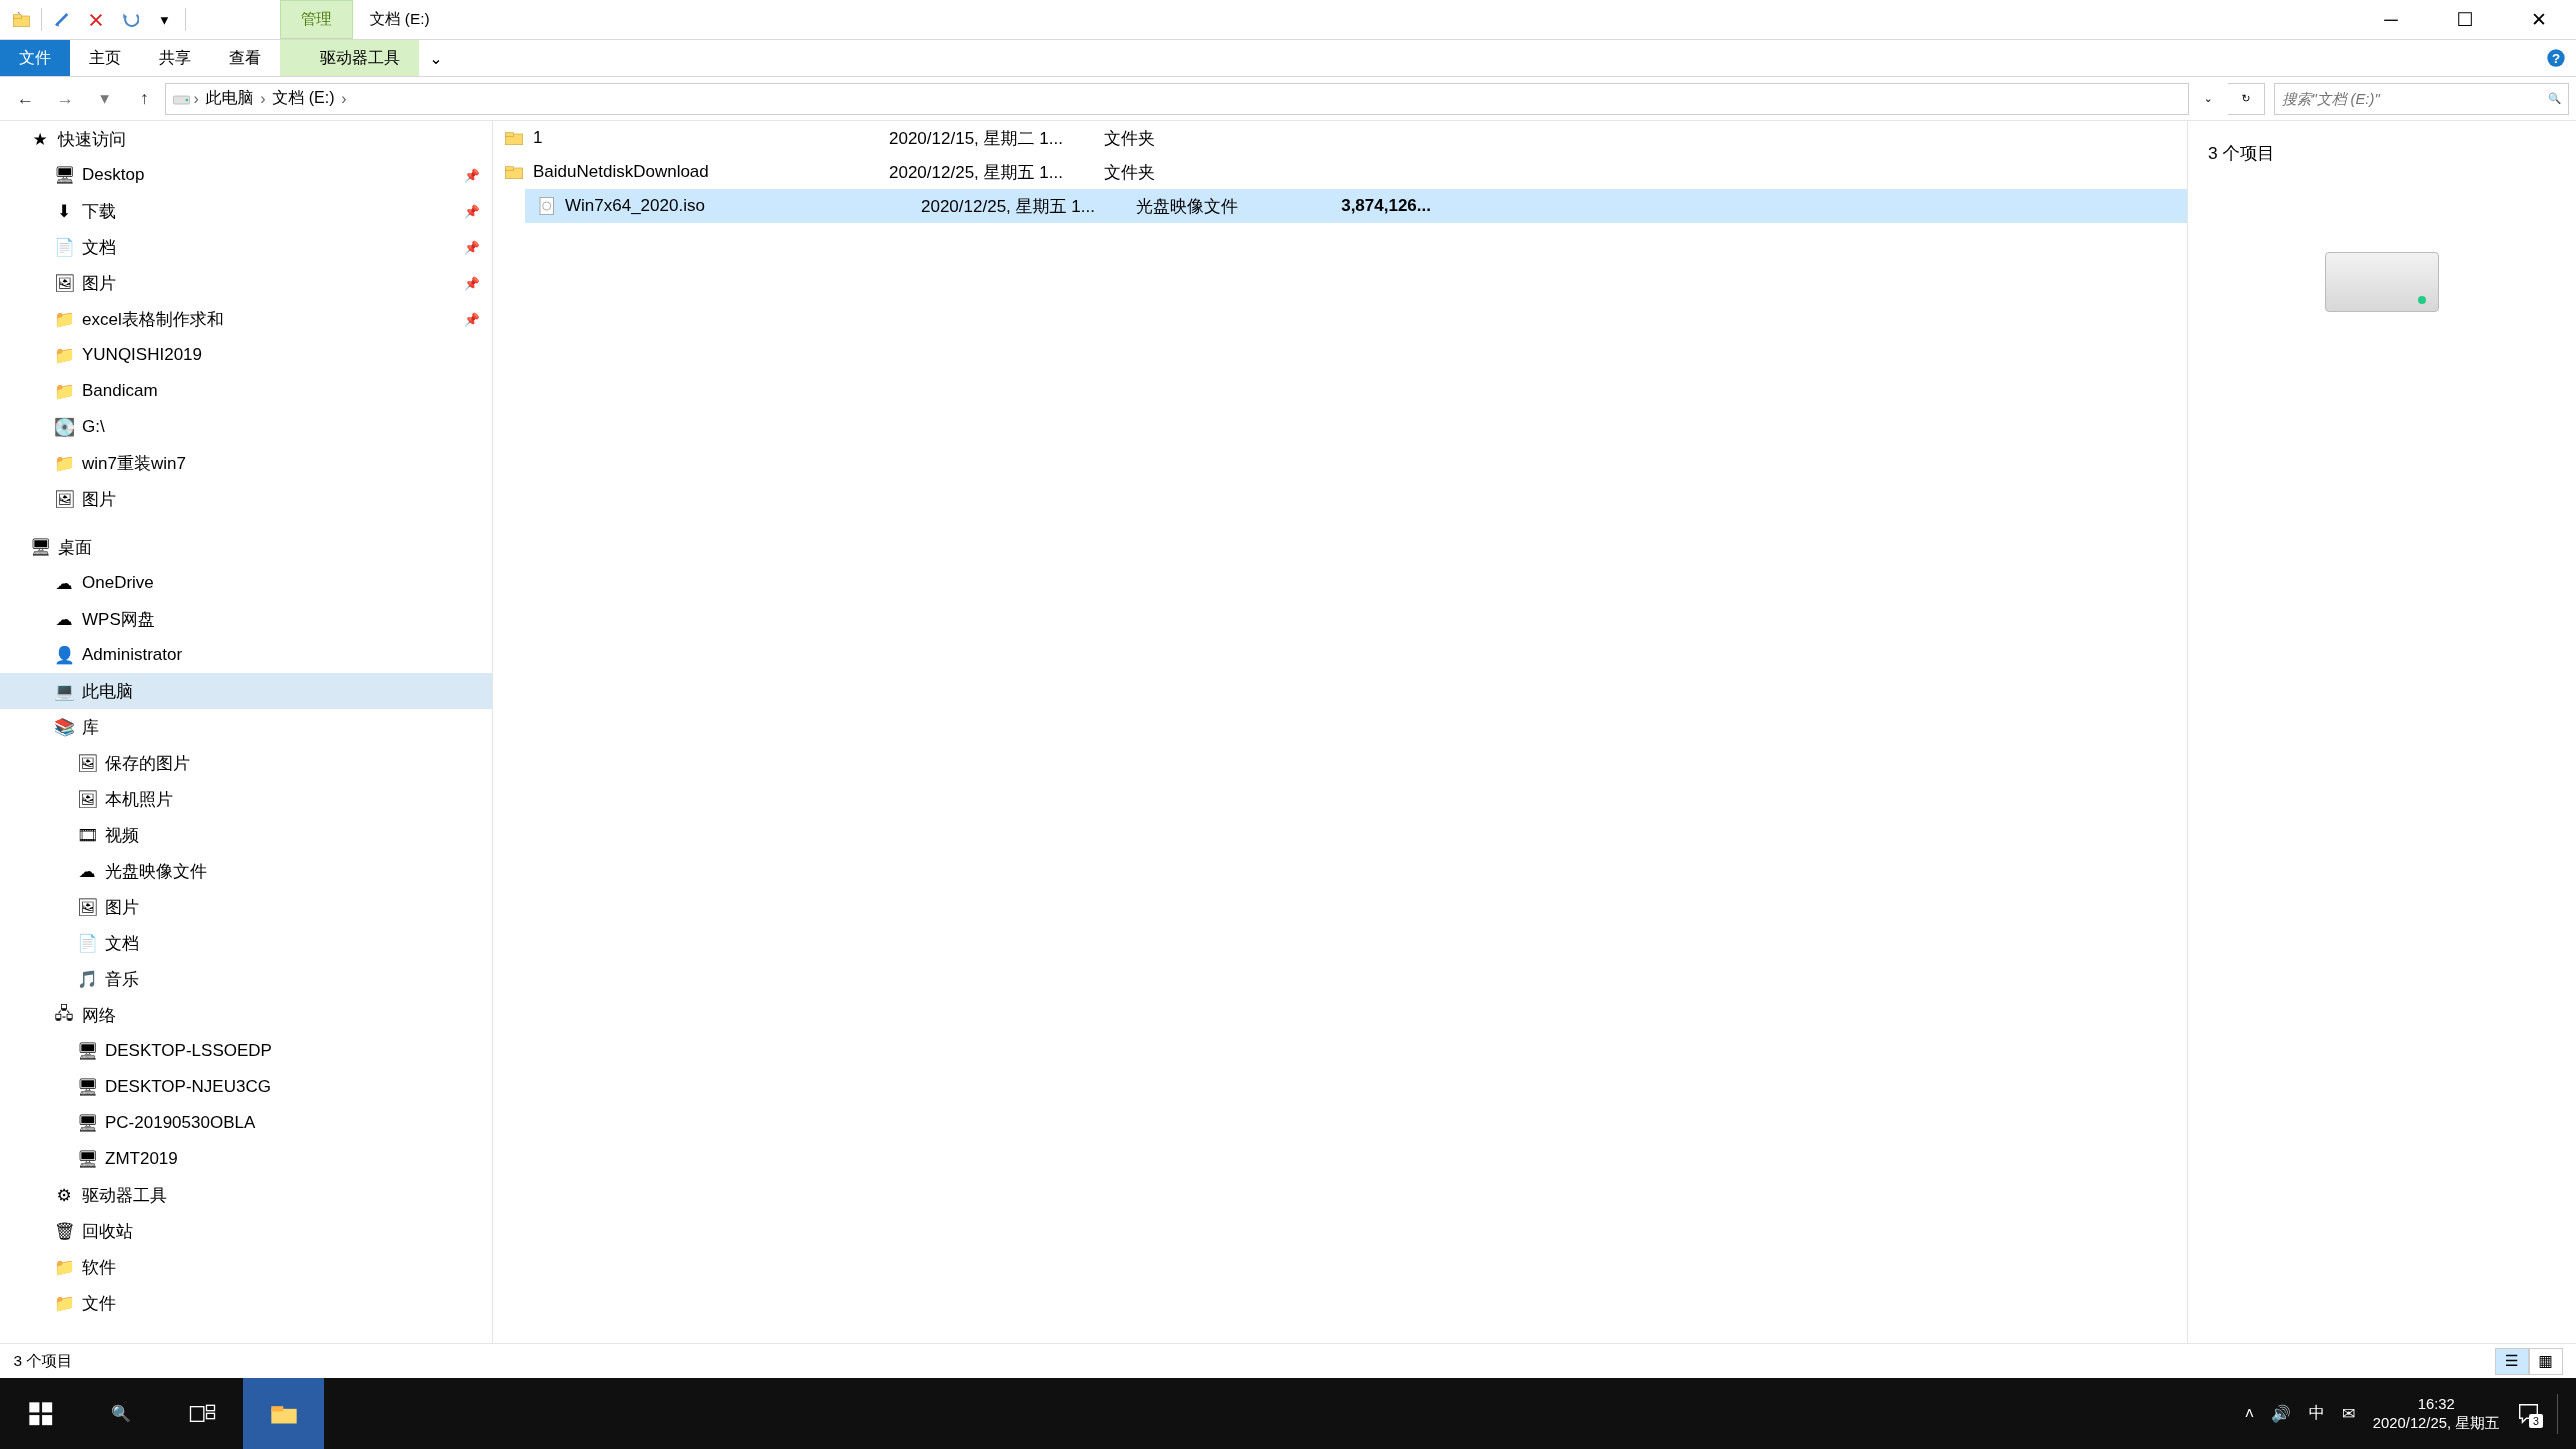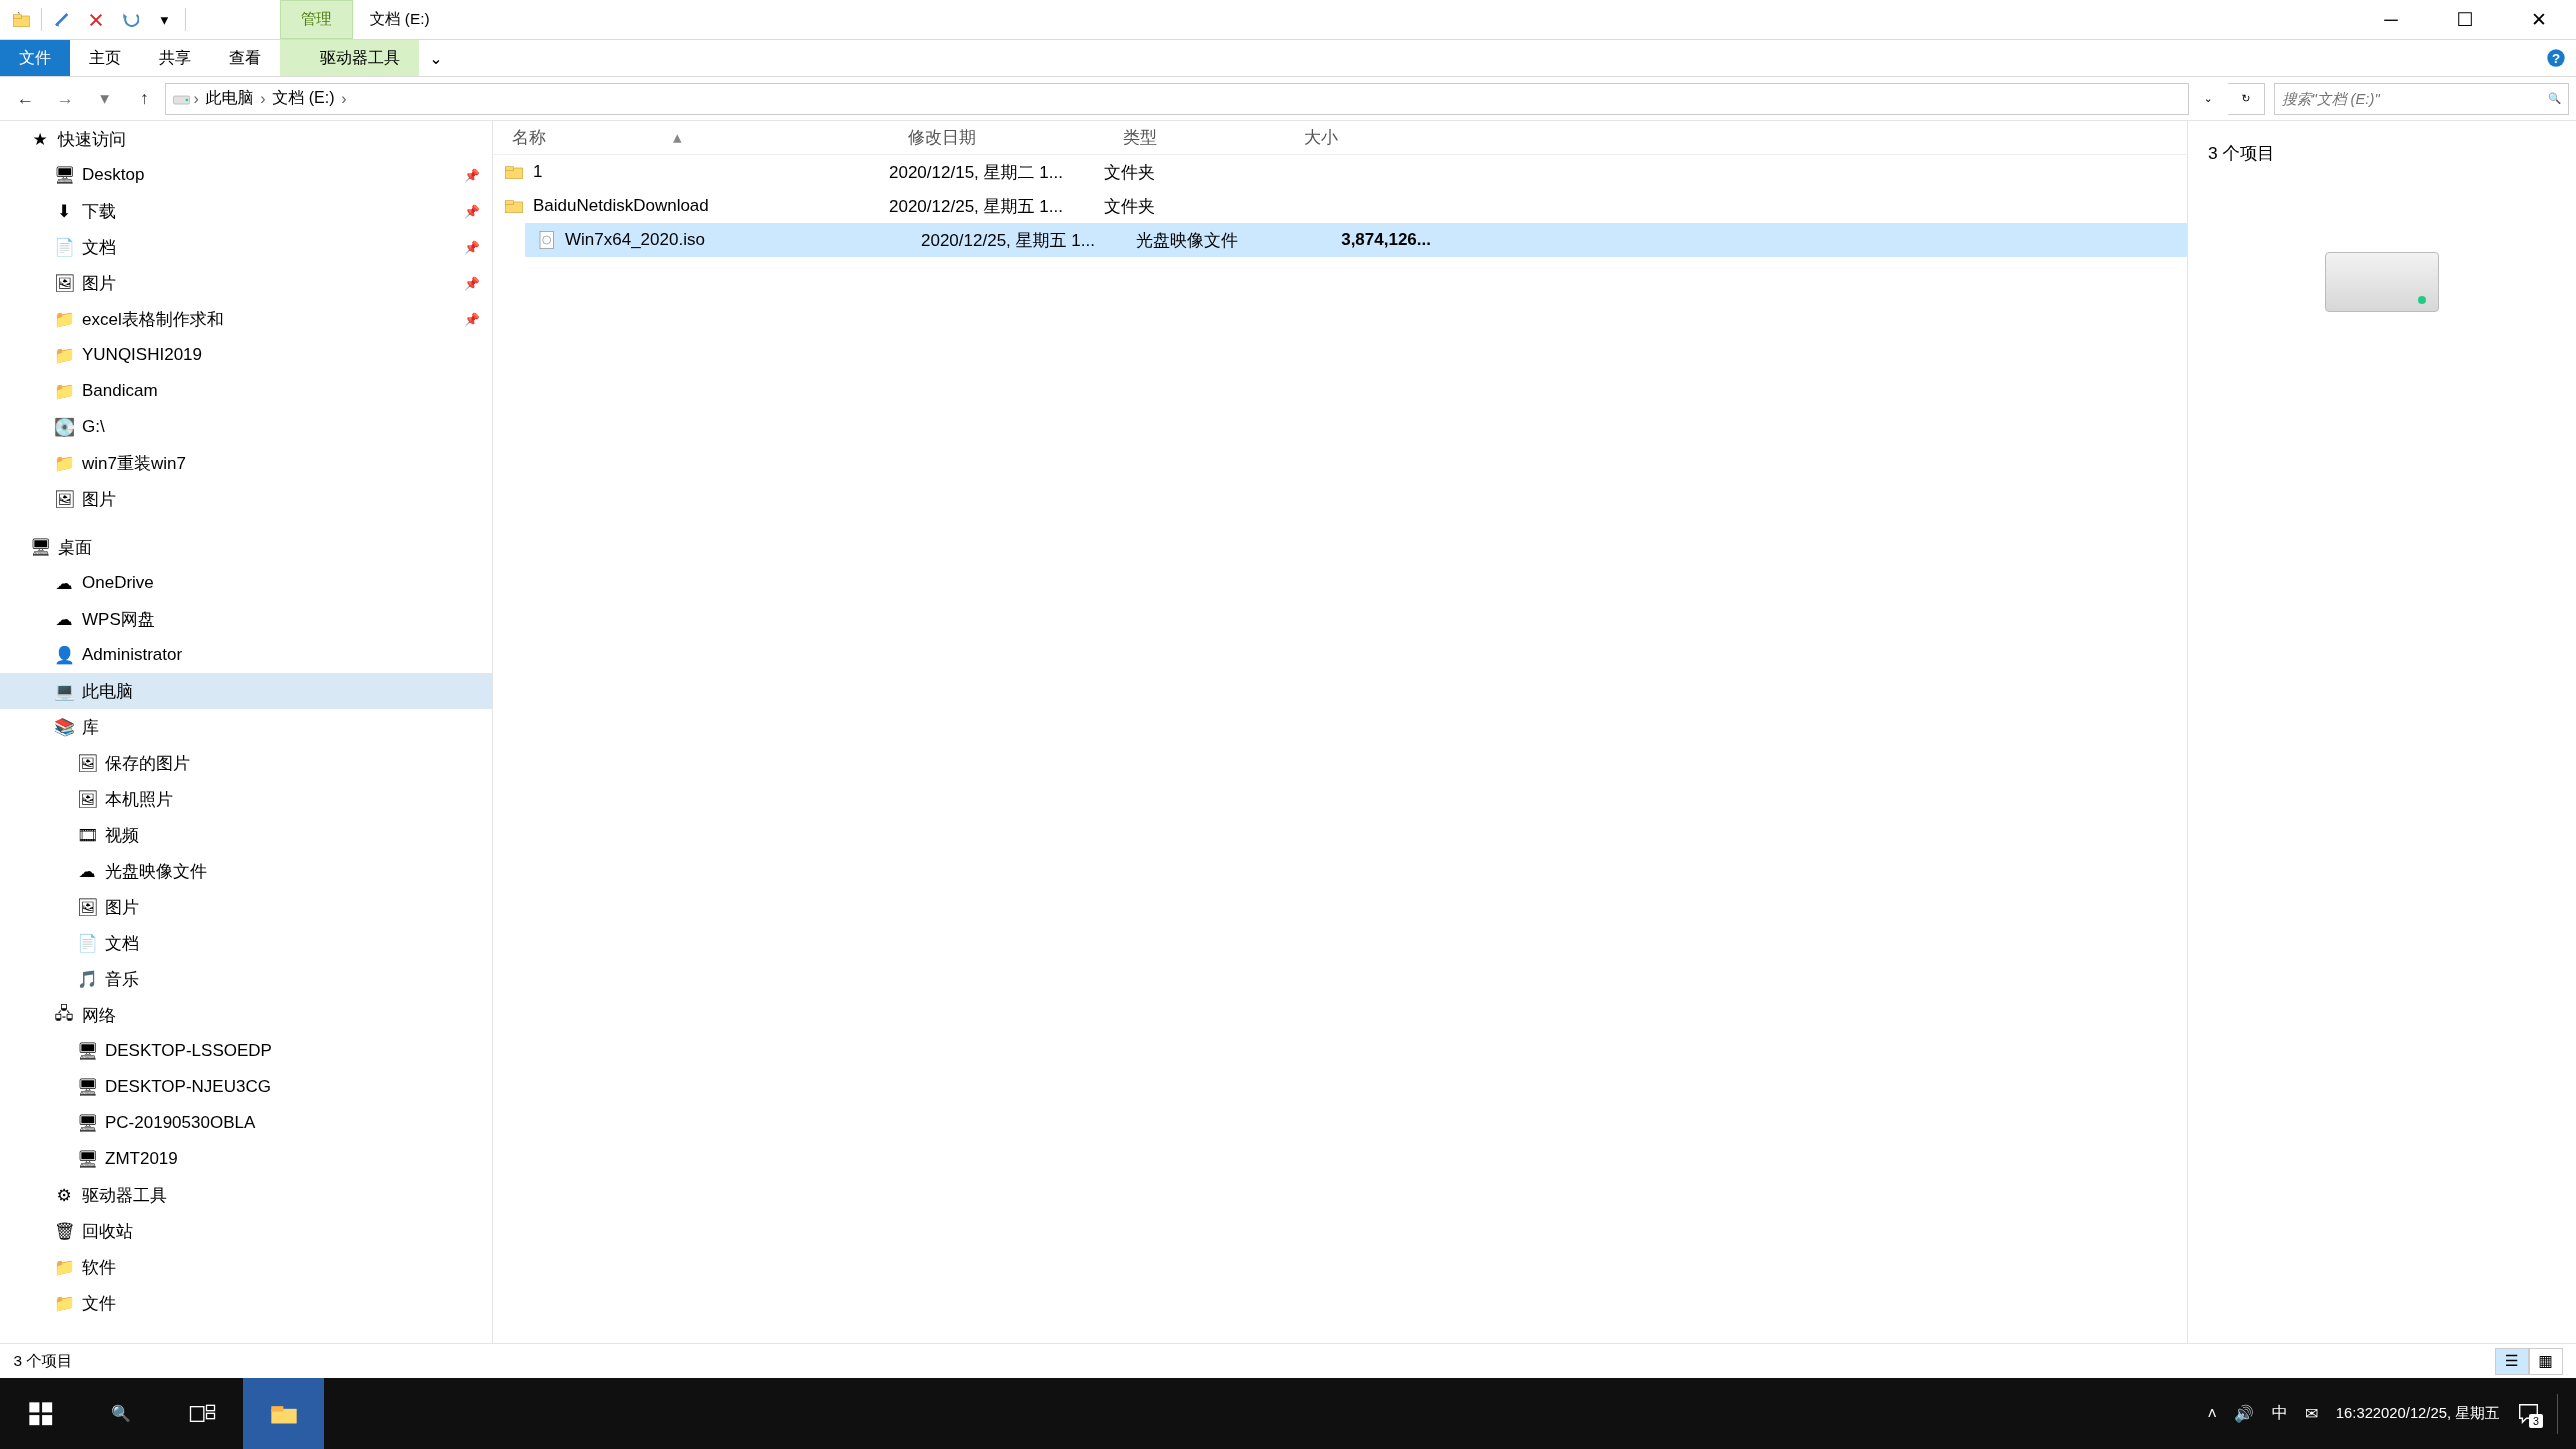--- a/index.html
+++ b/index.html
@@ -71,21 +71,21 @@
 .statusbar{height:35px;border-top:0.7px solid #e5e5e5;display:flex;align-items:center;font-size:15.4px;padding:0 13.4px;}
 .view-toggle{margin-left:auto;display:flex;}
 .view-toggle div{width:34px;height:27px;border:0.7px solid #ccc;display:flex;align-items:center;justify-content:center;}
 .view-toggle div.on{background:#cce8ff;}
 
 
 .taskbar{height:71px;background:#101010;display:flex;align-items:stretch;color:#fff;font-size:16px;}
 .tb-btn{width:81px;display:flex;align-items:center;justify-content:center;}
 .tb-btn.active{background:#2b5da5;}
 .tray{margin-left:auto;display:flex;align-items:center;gap:17.4px;padding-right:10.7px;}
-.clock{display:flex;flex-direction:row;align-items:center;font-size:14.8px;line-height:19px;text-align:center;}
+.clock{display:flex;flex-direction:column;align-items:center;font-size:14.8px;line-height:19px;text-align:center;}
 
 
 svg{display:block;}
 </style>
 </head>
 <body>
 
 <div class="titlebar">
   <div class="qat">
     <div class="qat-btn">
@@ -308,29 +308,20 @@
         <span class="ico">📁</span>
         <span>软件</span>
       </div>
     <div class="side-item nested">
         <span class="ico">📁</span>
         <span>文件</span>
       </div>
   </div>
 
   <div class="filepane">
-    <div class="headrow">
-      <div class="col col-name">
-        <span>名称</span>
-        <span style="color:#888;">▴</span>
-      </div>
-      <div class="col col-date">修改日期</div>
-      <div class="col col-type">类型</div>
-      <div class="col col-size">大小</div>
-    </div>
     <div id="file-rows">
         <div class="filerow">
           <span class="ic">
             <svg width="20" height="16" viewBox="0 0 30 24">
               <rect x="2" y="6" width="26" height="16" fill="#ffd86b" stroke="#caa93e"></rect>
               <rect x="2" y="4" width="12" height="6" fill="#ffd86b" stroke="#caa93e"></rect>
             </svg>
           </span>
           <span class="nm">1</span>
           <span class="dt">2020/12/15, 星期二 1...</span>

